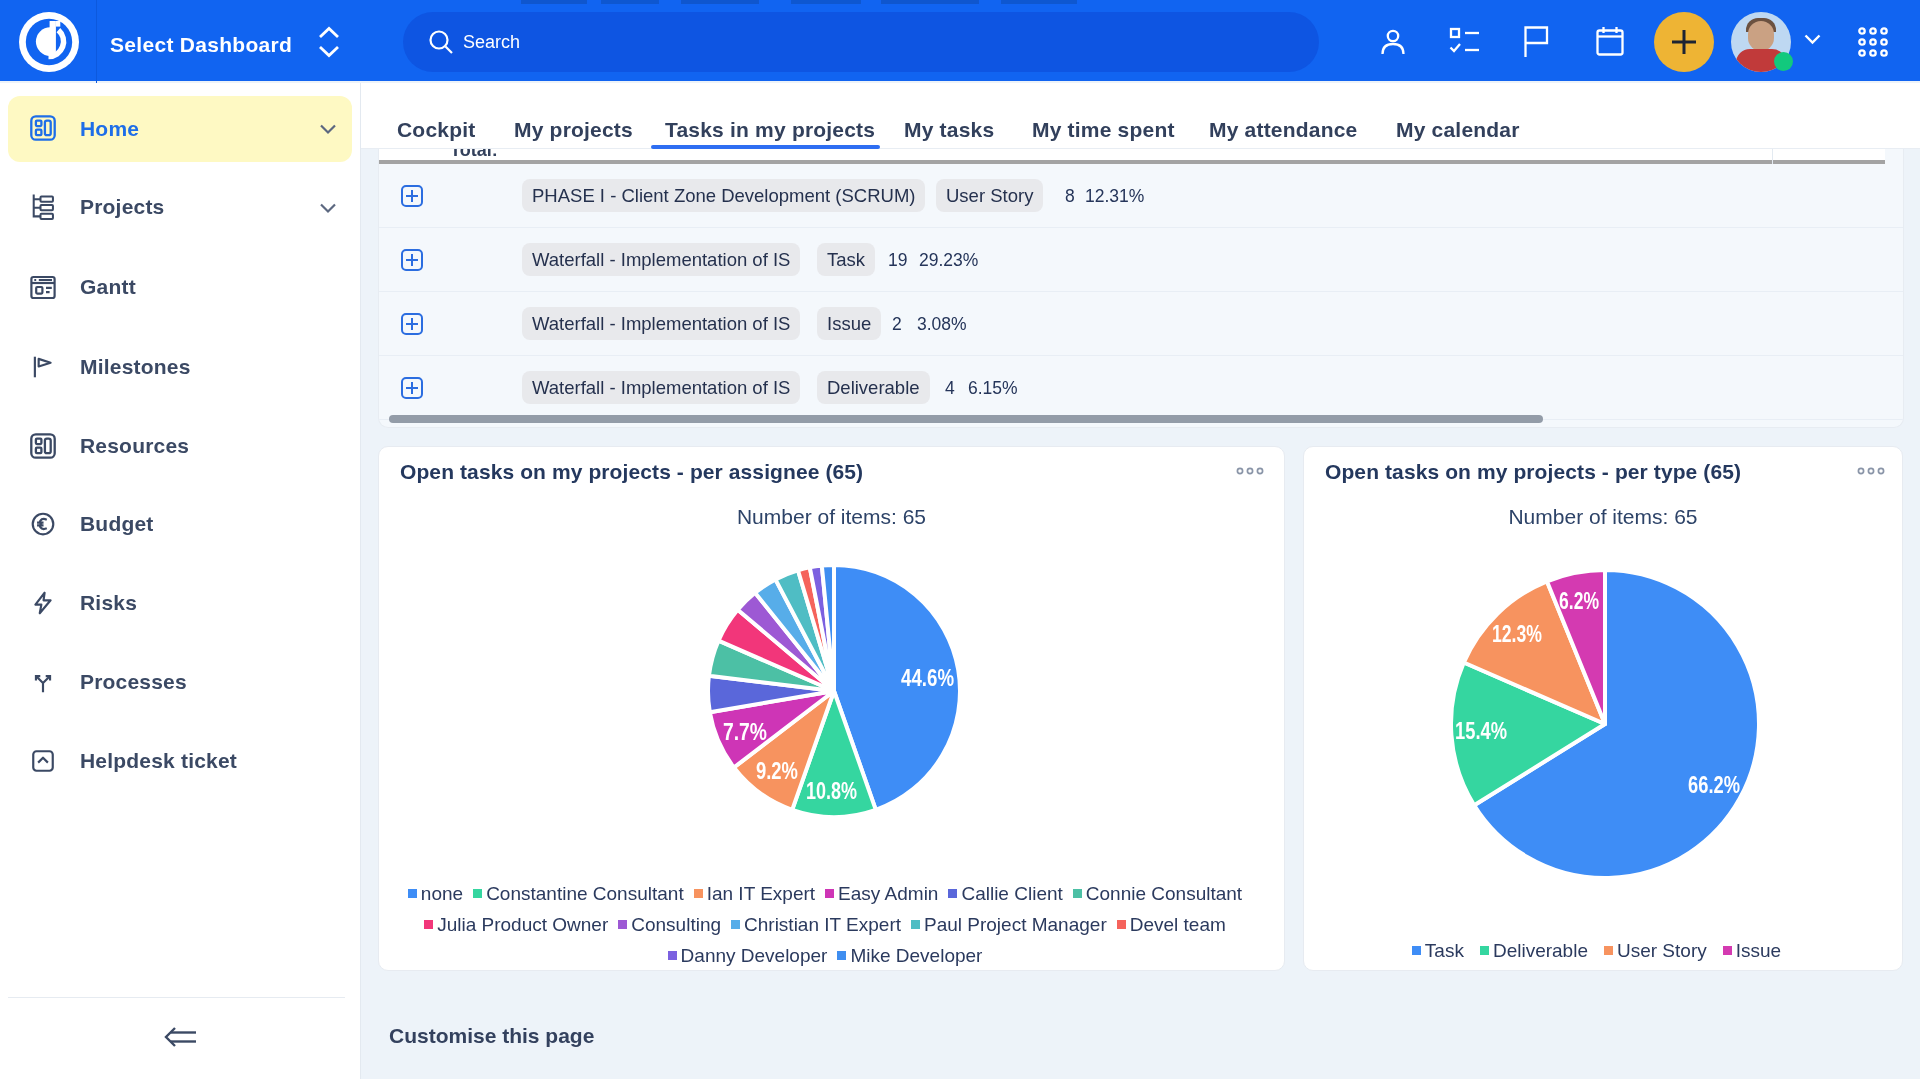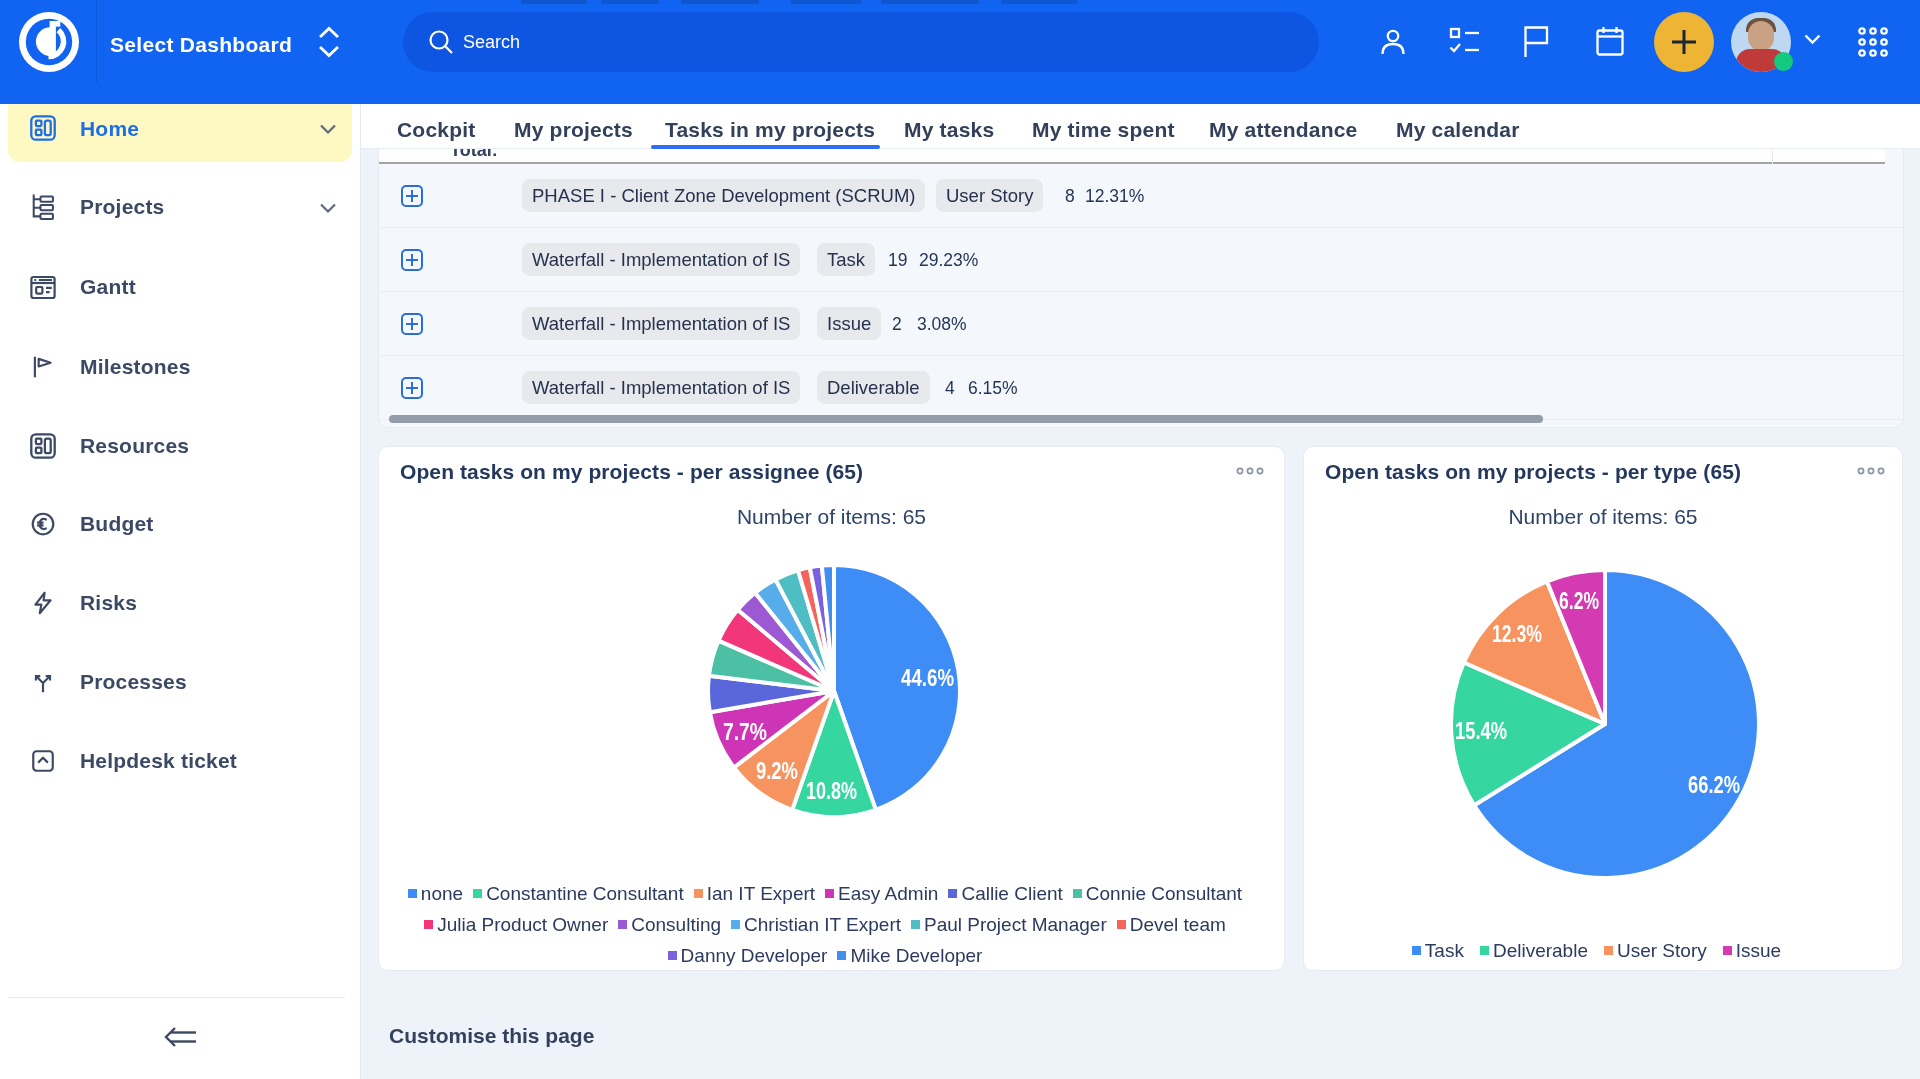--- a/index.html
+++ b/index.html
@@ -1,20 +1,20 @@
 <!DOCTYPE html>
 <html><head>
 <meta charset="utf-8">
 <style>
 * { margin:0; padding:0; box-sizing:border-box; }
 html,body { width:1920px; height:1079px; overflow:hidden; }
 body { font-family:"Liberation Sans", sans-serif; background:#edf3f9; position:relative; }
 
 
-.header { position:absolute; left:0; top:0; width:1920px; height:104px; background:#1164f1; z-index:30; }
+.header { position:absolute; left:0; top:0; width:1920px; height:81px; background:#1164f1; z-index:30; }
 .hdr-divider { position:absolute; left:96px; top:0; width:1px; height:83px; background:#0d59dd; }
 .logo { position:absolute; left:18px; top:11px; }
 .sel-dash { position:absolute; left:110px; top:0; height:83px; line-height:90px; color:#fff; font-size:21px; font-weight:700; letter-spacing:0.3px; }
 .sel-chev { position:absolute; left:317px; top:26px; }
 .search { position:absolute; left:403px; top:12px; width:916px; height:60px; border-radius:30px; background:#0e55e2; }
 .search svg { position:absolute; left:24px; top:16px; }
 .search span { position:absolute; left:60px; top:0; line-height:61px; color:#ffffff; font-size:18px; }
 .hicon { position:absolute; top:0; }
 .plusbtn { position:absolute; left:1654px; top:12px; width:60px; height:60px; border-radius:50%; background:#eeb434; }
 .plusbtn svg { position:absolute; left:15px; top:15px; }
@@ -36,21 +36,21 @@
 .collapse { position:absolute; left:162px; top:940px; }
 
 
 .content { position:absolute; left:361px; top:83px; width:1559px; height:996px; }
 .tabs { position:absolute; left:0; top:0; width:1559px; height:66px; background:#fff; border-bottom:1px solid #e8edf3; z-index:10; }
 .tab { position:absolute; top:0; height:66px; line-height:70px; font-size:21px; font-weight:700; color:#32405c; letter-spacing:0.2px;margin-top:12px; }
 .tab-line { position:absolute; left:290px; top:62px; width:229px; height:4px; border-radius:2px; background:#2e6ef2; }
 
 
 .tcard { position:absolute; left:17px; top:66px; width:1526px; height:279px; background:#f4f8fc; border:1px solid #e7ecf2; border-top:none; border-radius:0 0 10px 10px; overflow:hidden; }
-.thead { position:absolute; left:0; top:0; width:1506px; height:15px; background:#fff; border-bottom:2px solid #a3a3a3; }
+.thead { position:absolute; left:0; top:0; width:1506px; height:15px; background:#fff; border-bottom:4px solid #a3a3a3; }
 .total { position:absolute; left:71px; top:-9px; font-size:18px; font-weight:700; color:#33415c; }
 .thead .colline { position:absolute; left:1393px; top:0; width:1px; height:15px; background:#e3eaf1; }
 .trow { position:absolute; left:0; width:1524px; height:64px; border-bottom:1px solid #e8eef5; }
 .plus { position:absolute; left:22px; top:21px; width:22px; height:22px; border:2px solid #2b6de0; border-radius:5px; }
 .plus:before { content:""; position:absolute; left:3px; top:8px; width:12px; height:2px; background:#2b6de0; }
 .plus:after { content:""; position:absolute; left:8px; top:3px; width:2px; height:12px; background:#2b6de0; }
 .pill { position:absolute; top:15px; height:33px; line-height:33px; background:#e8e9ec; border-radius:8px; padding:0 10px; font-size:18.5px; color:#25314e; white-space:nowrap; }
 .num { position:absolute; top:0; line-height:64px; font-size:17.5px; color:#25355a; }
 .hscroll { position:absolute; left:10px; top:266px; width:1154px; height:8px; border-radius:4px; background:#939ca8; }
 

